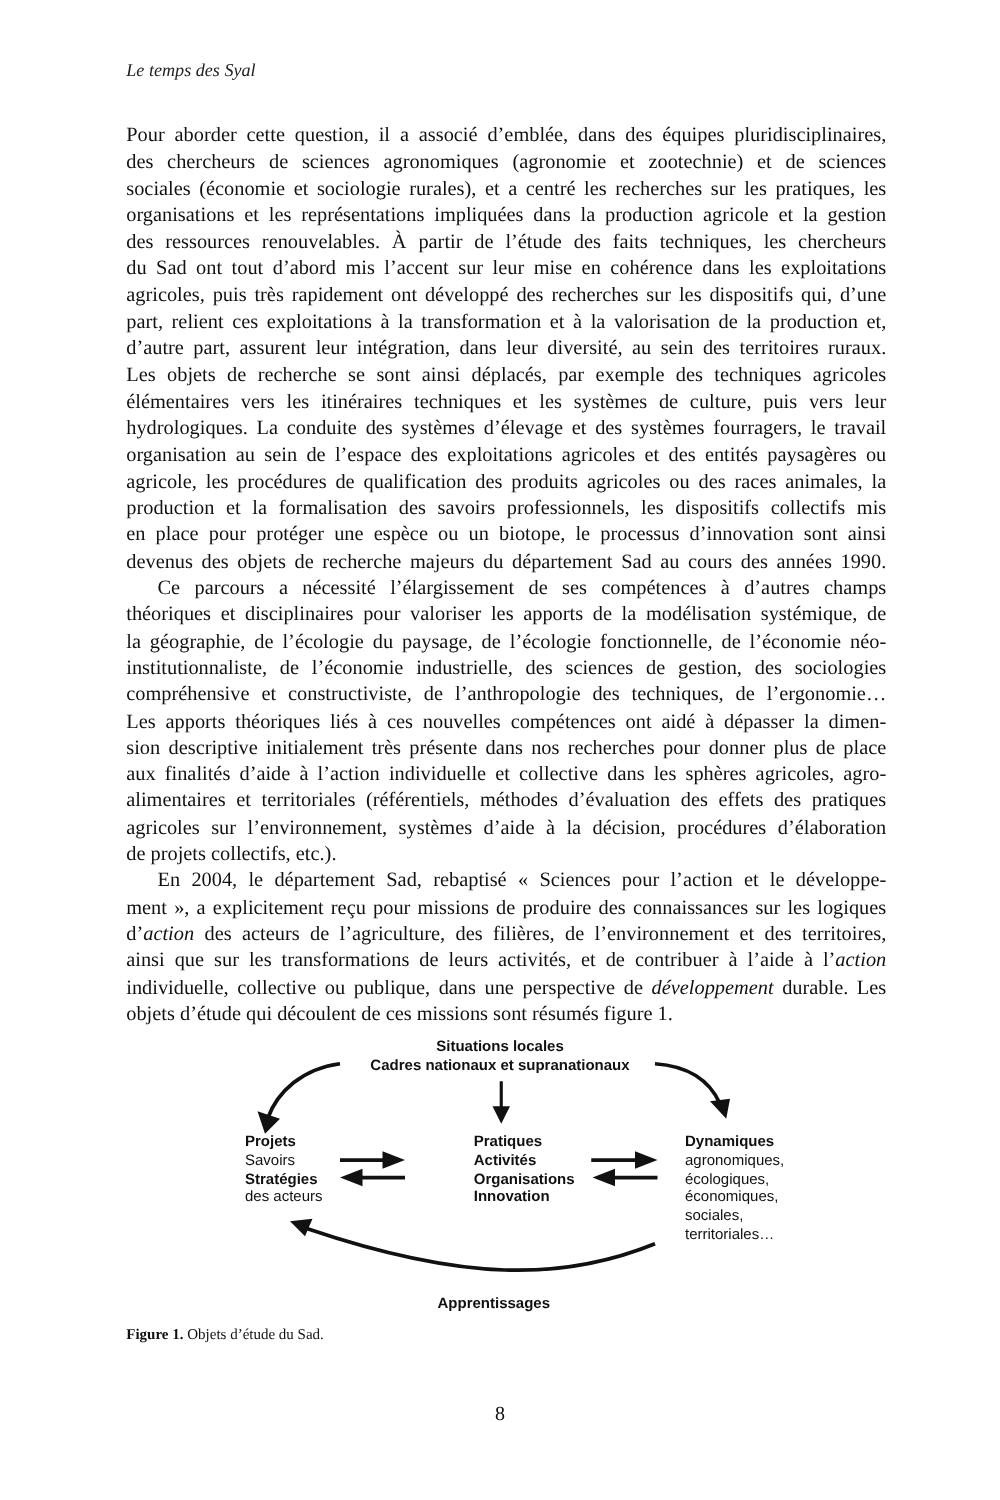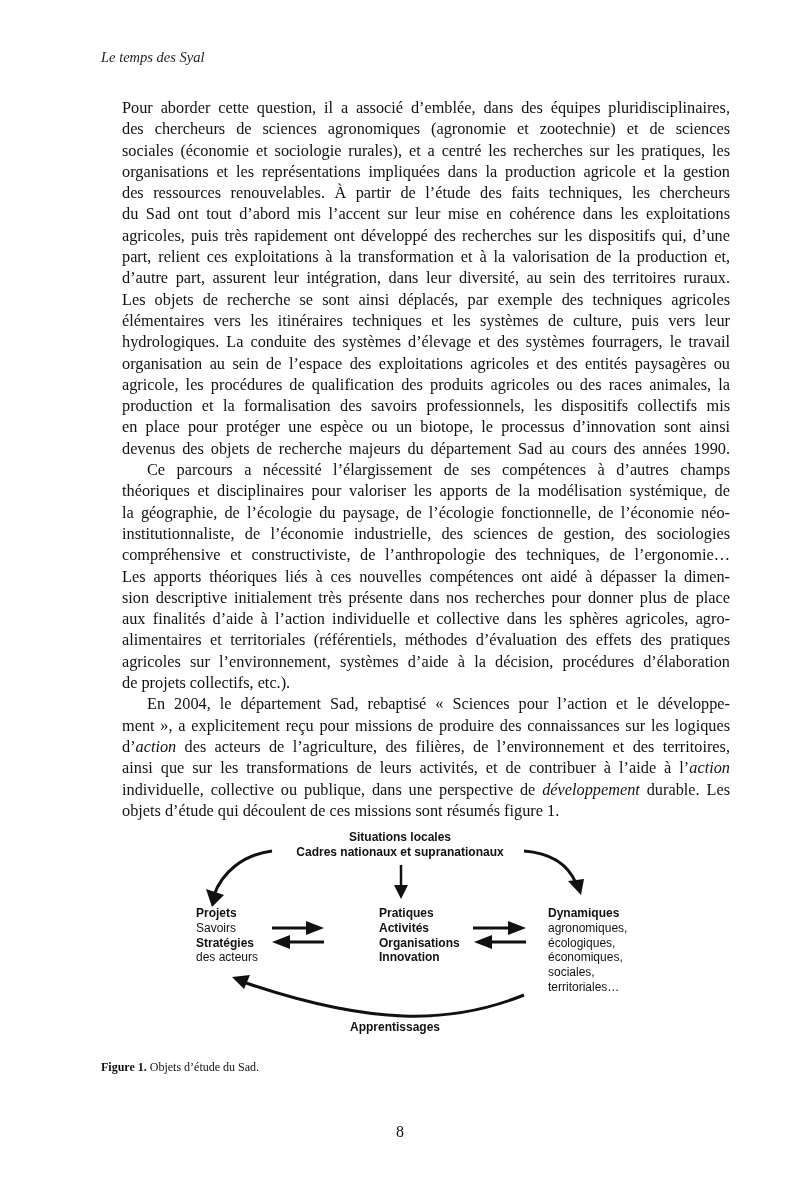--- a/index.html
+++ b/index.html
@@ -4,35 +4,35 @@
 <style>
   html, body { margin: 0; padding: 0; background: #ffffff; }
   body { width: 800px; height: 1200px; position: relative; overflow: hidden; color: #111; }
   .page { position: absolute; left: 0; top: 0; width: 800px; height: 1200px; padding-left: 12px; }
   .running-head {
     position: absolute; left: 101px; top: 49px;
     font-family: "Liberation Serif", serif; font-style: italic; font-size: 14.5px; color: #222;
   }
   .body-text {
     position: absolute; left: 101px; top: 97px; width: 608px;
-    font-family: "Liberation Serif", serif; font-size: 16.3px; line-height: 21.3px; color: #111; margin-left: 21px;
+    font-family: "Liberation Serif", serif; font-size: 16.3px; line-height: 21.3px; color: #111;
   }
   .line { display: block; text-align: justify; text-align-last: justify; white-space: nowrap; height: 21.3px; }
   .line.last { text-align-last: left; }
   .line.indent { padding-left: 25px; }
   .line i { font-style: italic; }
 
   .figure { position: absolute; left: 180px; top: 825px; width: 460px; height: 230px; }
   .figure svg { position: absolute; left: 0; top: 0; }
   .fig-text { position: absolute; font-family: "Liberation Sans", sans-serif; font-size: 12px; line-height: 14.8px; color: #111; }
   .fig-top { left: 0; width: 440px; top: 5px; text-align: center; font-weight: bold; }
   .fig-left { left: 16px; top: 81px; }
   .fig-mid { left: 181px; top: 81px; font-weight: bold; margin-left: 18px; }
   .fig-right { left: 368px; top: 81px; }
-  .fig-bottom { left: 0; width: 430px; top: 195px; text-align: center; font-weight: bold; }
+  .fig-bottom { left: 0; width: 430px; top: 210px; text-align: center; font-weight: bold; }
 
   .caption {
     position: absolute; left: 101px; top: 1060px;
     font-family: "Liberation Serif", serif; font-size: 12px; color: #111;
   }
   .caption b { font-weight: bold; }
   .page-number {
     position: absolute; left: 0; width: 800px; top: 1123px; text-align: center;
     font-family: "Liberation Serif", serif; font-size: 16px; color: #111;
   }

